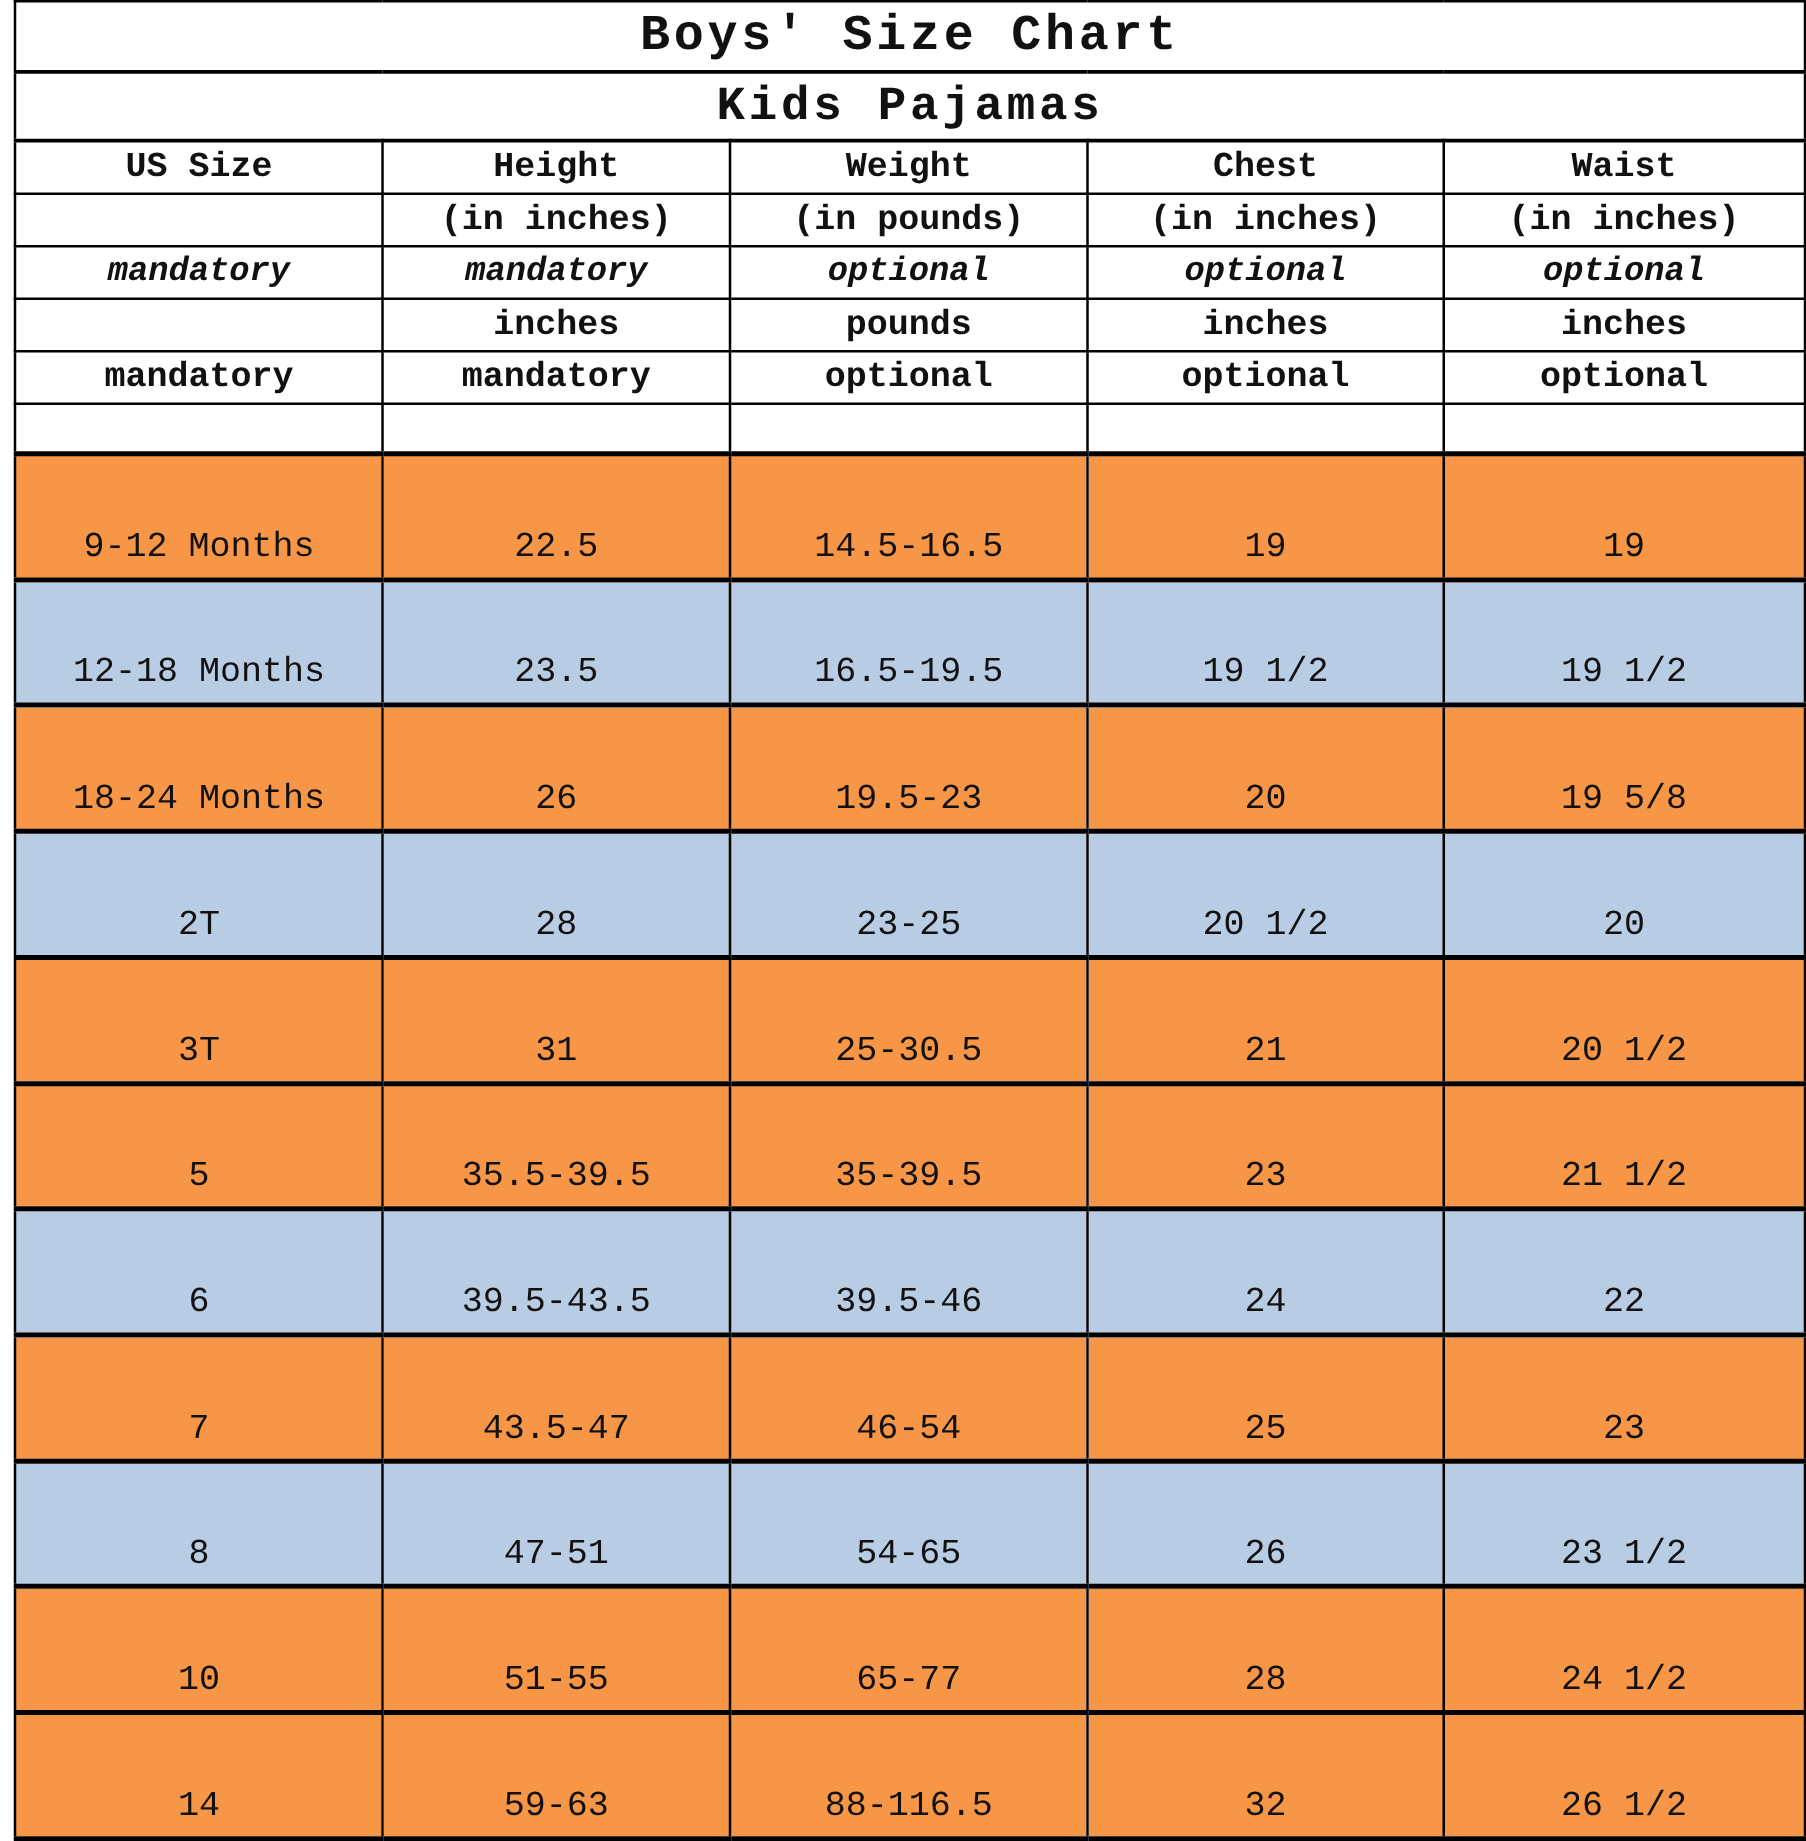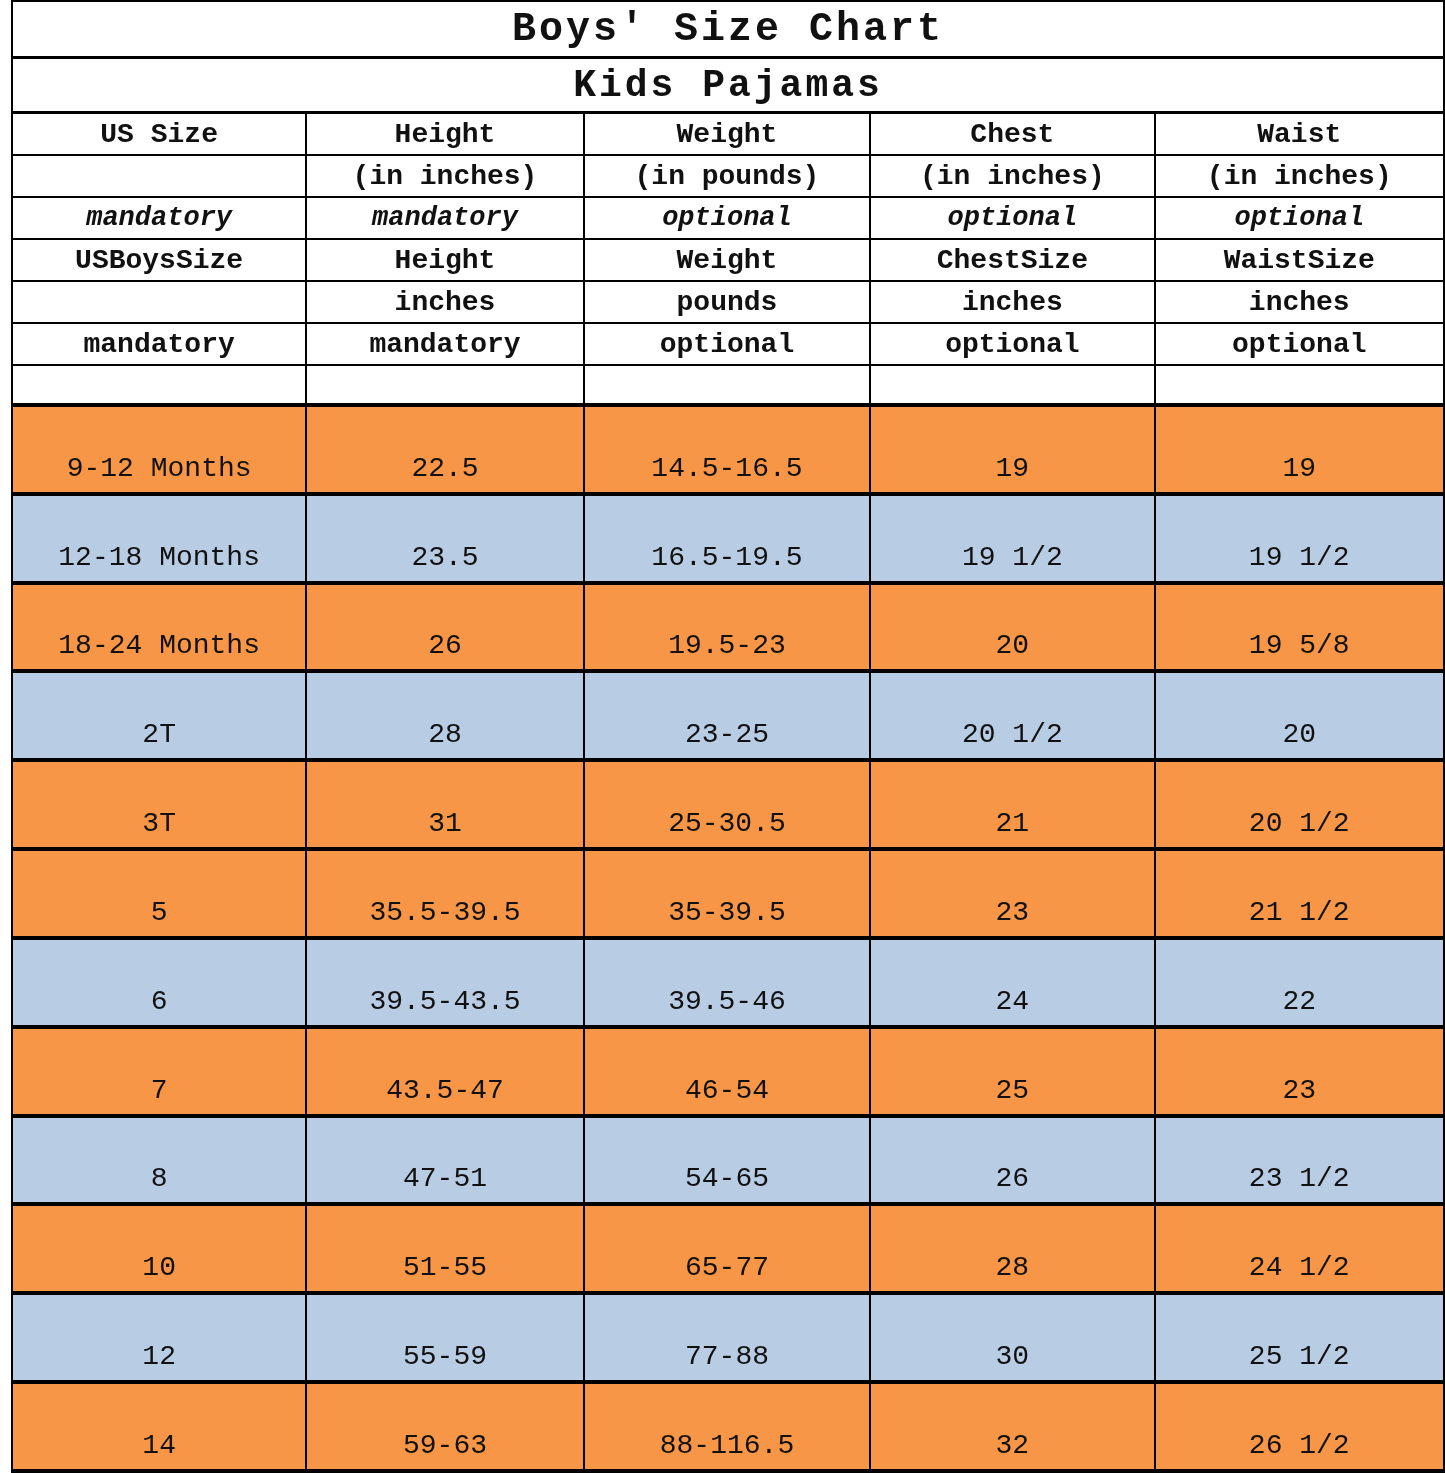--- a/index.html
+++ b/index.html
@@ -106,27 +106,20 @@
         <td>(in inches)</td>
       </tr>
       <tr class="header-row italic-row">
         <td>mandatory</td>
         <td>mandatory</td>
         <td>optional</td>
         <td>optional</td>
         <td>optional</td>
       </tr>
       <tr class="header-row">
-        <td>USBoysSize</td>
-        <td>Height</td>
-        <td>Weight</td>
-        <td>ChestSize</td>
-        <td>WaistSize</td>
-      </tr>
-      <tr class="header-row">
         <td></td>
         <td>inches</td>
         <td>pounds</td>
         <td>inches</td>
         <td>inches</td>
       </tr>
       <tr class="header-row">
         <td>mandatory</td>
         <td>mandatory</td>
         <td>optional</td>
@@ -206,27 +199,20 @@
           <td>26</td>
           <td>23 1/2</td>
         </tr>
         <tr class="data-row row-orange">
           <td>10</td>
           <td>51-55</td>
           <td>65-77</td>
           <td>28</td>
           <td>24 1/2</td>
         </tr>
-        <tr class="data-row row-blue">
-          <td>12</td>
-          <td>55-59</td>
-          <td>77-88</td>
-          <td>30</td>
-          <td>25 1/2</td>
-        </tr>
         <tr class="data-row row-orange">
           <td>14</td>
           <td>59-63</td>
           <td>88-116.5</td>
           <td>32</td>
           <td>26 1/2</td>
         </tr>
       </tbody>
   </table>
 </div>

